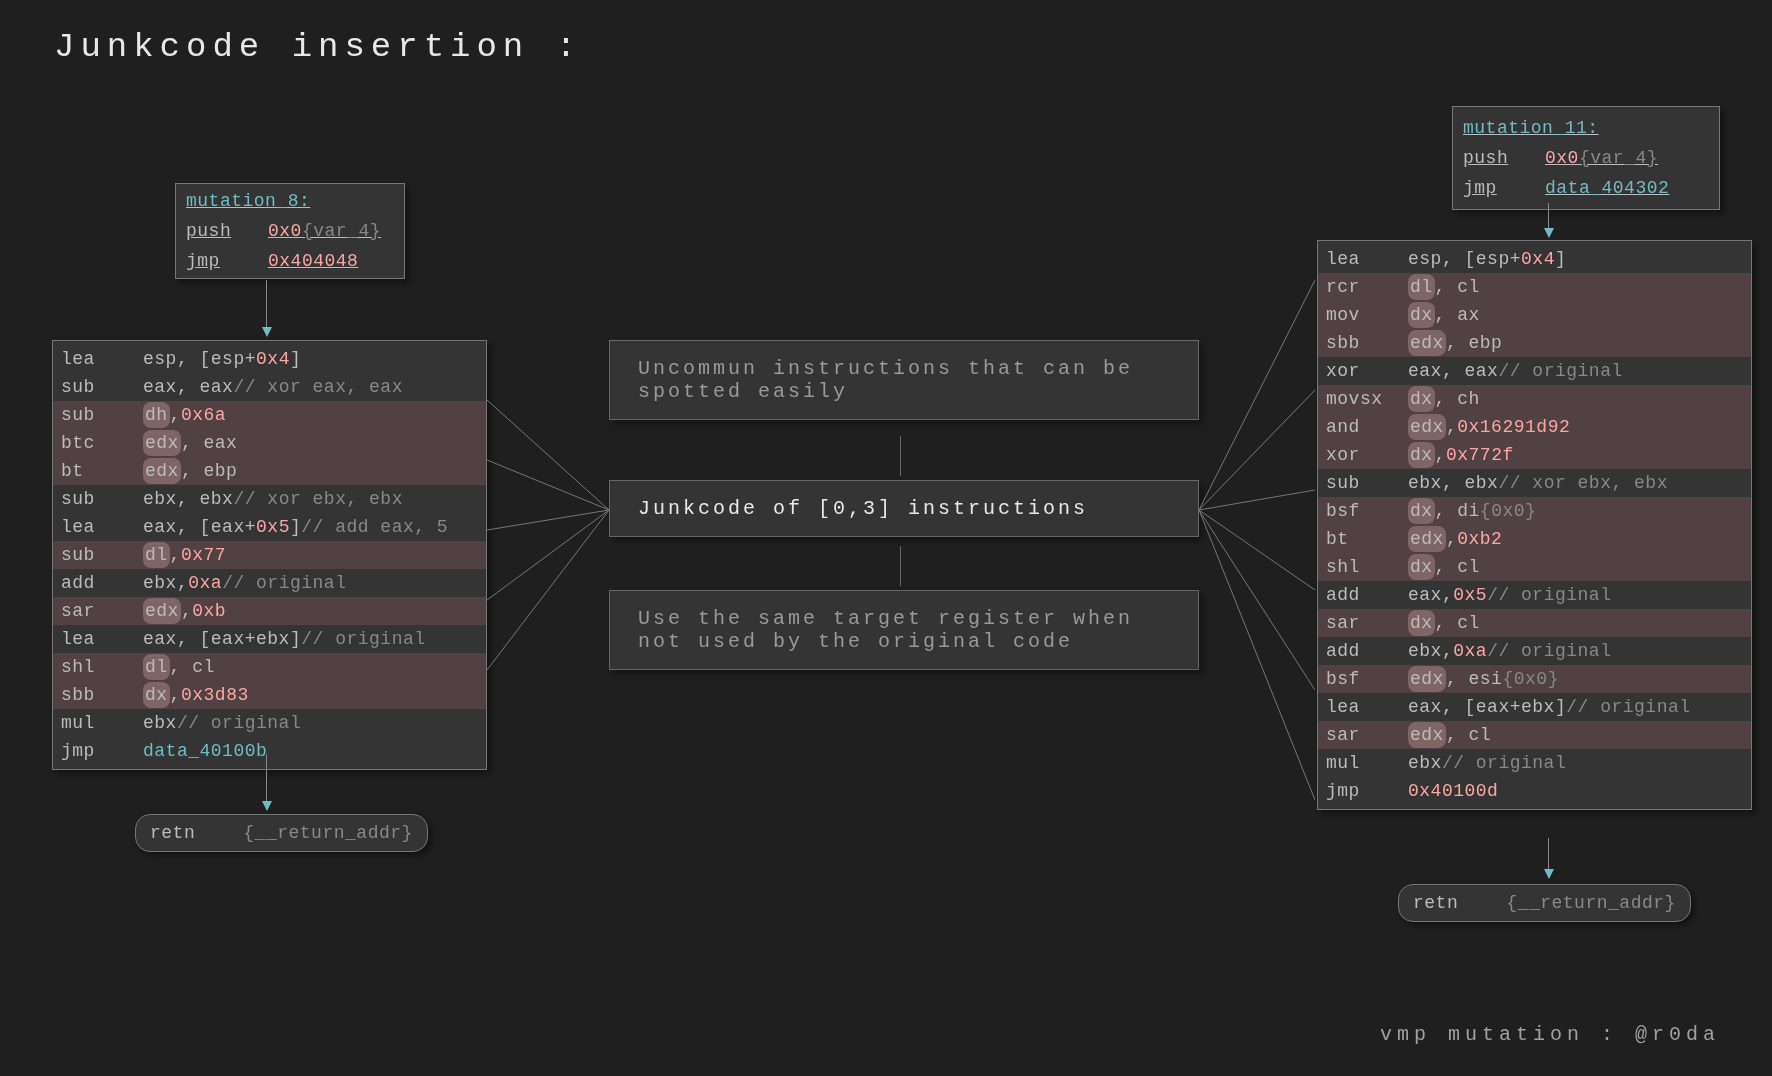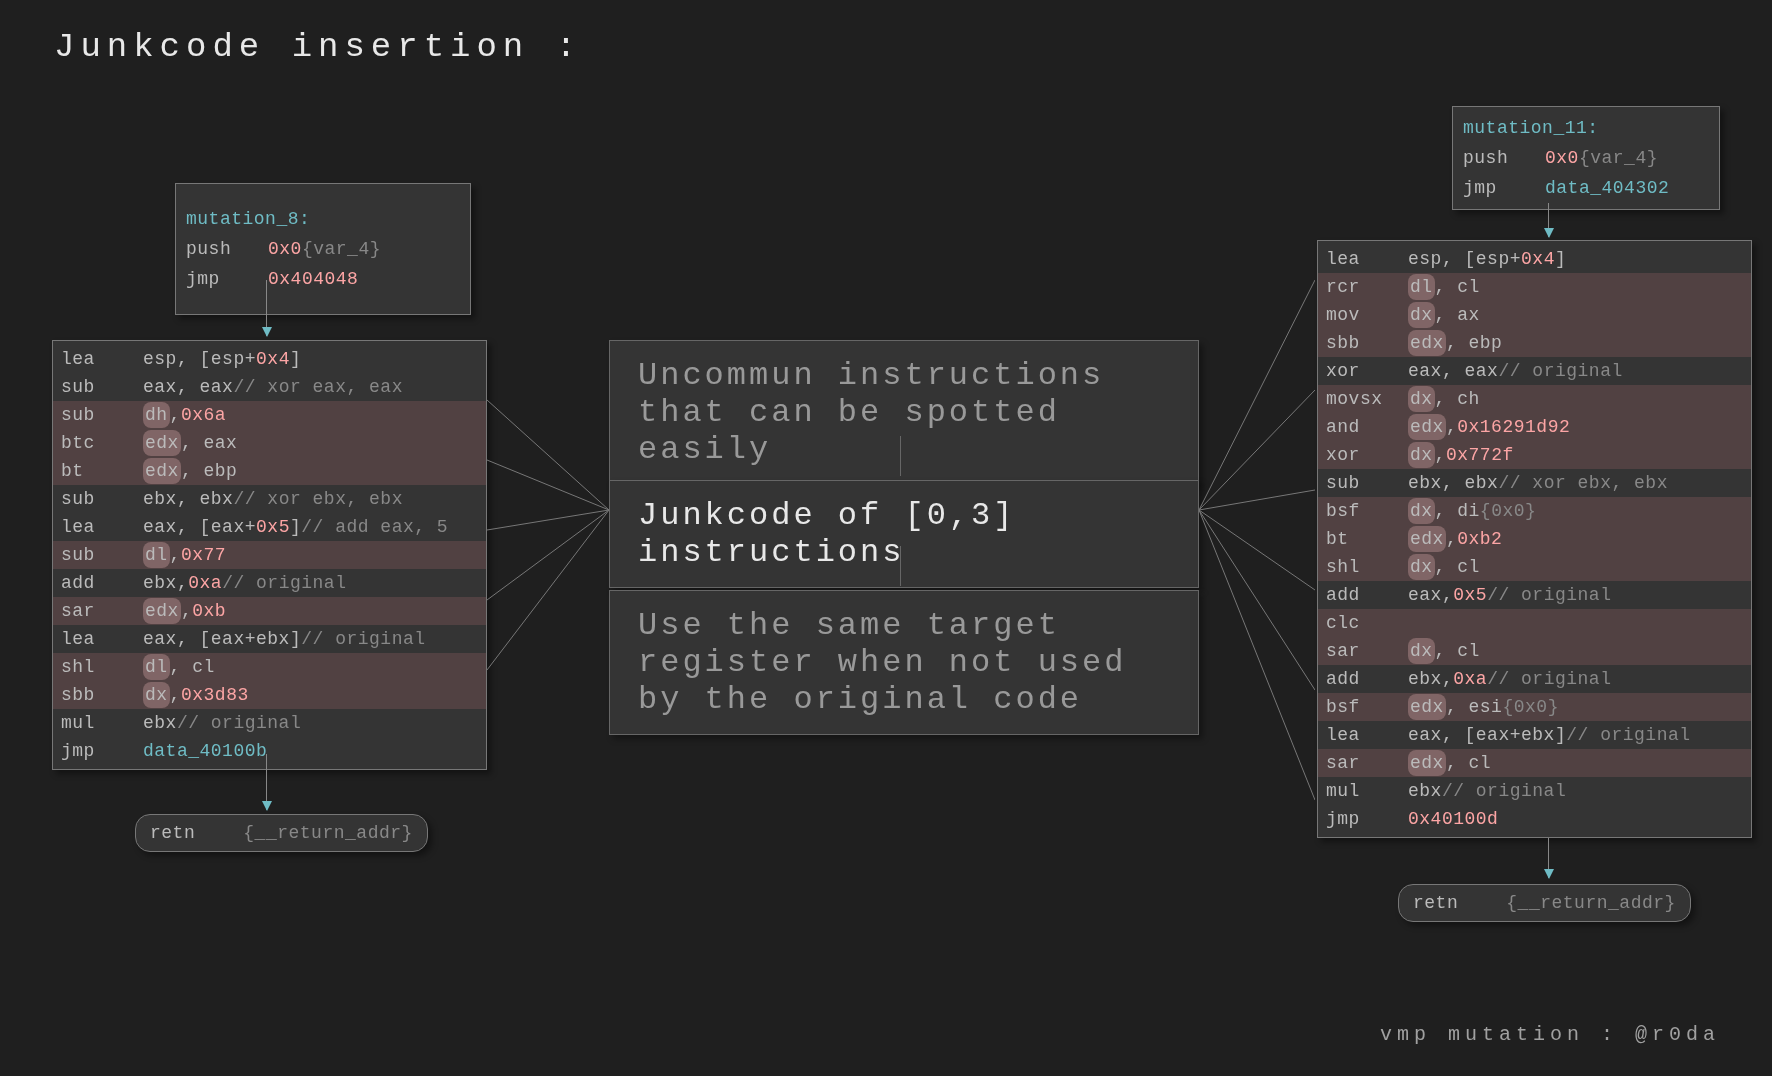--- a/index.html
+++ b/index.html
@@ -11,43 +11,43 @@
 .block { position:absolute; background:#343434; border:1px solid #777;
   box-shadow:4px 4px 6px rgba(0,0,0,0.4); }
 .code-block .row { display:flex; padding:1px 16px 1px 8px;
   font-size:18px; line-height:26px; }
 .row.shade { background:#514142; }
 .mnem { width:82px; display:inline-block; }
 .cyan { color:#6fbcc5; }
 .green { color:#fca5a5; }
 .dim  { color:#888; }
 .reg-hl { background:#806566; padding:0 2px;border-radius:8px; }
-.header .row { padding:2px 10px; }
+.header .row { padding:2px 10px;text-decoration:underline; }
 .retn-block { padding:8px 14px; font-size:18px;border-radius:15px; }
 .note { background:#343434; border:1px solid #666;
   box-shadow:4px 4px 6px rgba(0,0,0,0.35);
-  padding:16px 28px; font-size:32px; color:#999;
+  padding:16px 28px; font-size:20px; color:#999;
   letter-spacing:3px; }
 .note.bright { color:#e8e8e8; }
 .conn-v { position:absolute; width:1px; background:#888; }
 .conn-v::after { content:''; position:absolute; bottom:-1px; left:-4px;
   border:5px solid transparent; border-top:10px solid #6fbcc5;
   border-bottom:none; }
 .conn-v.dim-v { background:#666; }
 .conn-v.dim-v::after { display:none; }
 .fan { position:absolute; stroke:#777; stroke-width:1; fill:none; }
 .footer { position:absolute; bottom:30px; right:52px;
   font-size:20px; letter-spacing:5px; color:#a0a0a0; }
 </style>
 </head>
 <body>
 
 <div class="title">Junkcode insertion :</div>
 
-<div id="L-head" class="block code-block header" style="top:183px; left:175px; width:296px; padding:20px 0;">
+<div id="L-head" class="block code-block header" style="top:183px; left:175px; width:230px; padding:2px 0;">
     <div class="row">
       <span class="cyan">mutation_8:</span>
     </div>
     <div class="row">
       <span class="mnem">push</span>
       <span class="green">0x0 </span>
       <span class="dim">{var_4}</span>
     </div>
     <div class="row">
       <span class="mnem">jmp</span>
@@ -259,23 +259,20 @@
       <span>, cl</span>
     </div>
     <div class="row">
       <span class="mnem">add</span>
       <span>eax</span>
       <span>, </span>
       <span class="green">0x5</span>
       <span class="dim">  // original</span>
     </div>
     <div class="row shade">
-      <span class="mnem">clc</span>
-    </div>
-    <div class="row shade">
       <span class="mnem">sar</span>
       <span class="reg-hl">dx</span>
       <span>, cl</span>
     </div>
     <div class="row">
       <span class="mnem">add</span>
       <span>ebx</span>
       <span>, </span>
       <span class="green">0xa</span>
       <span class="dim">  // original</span>

